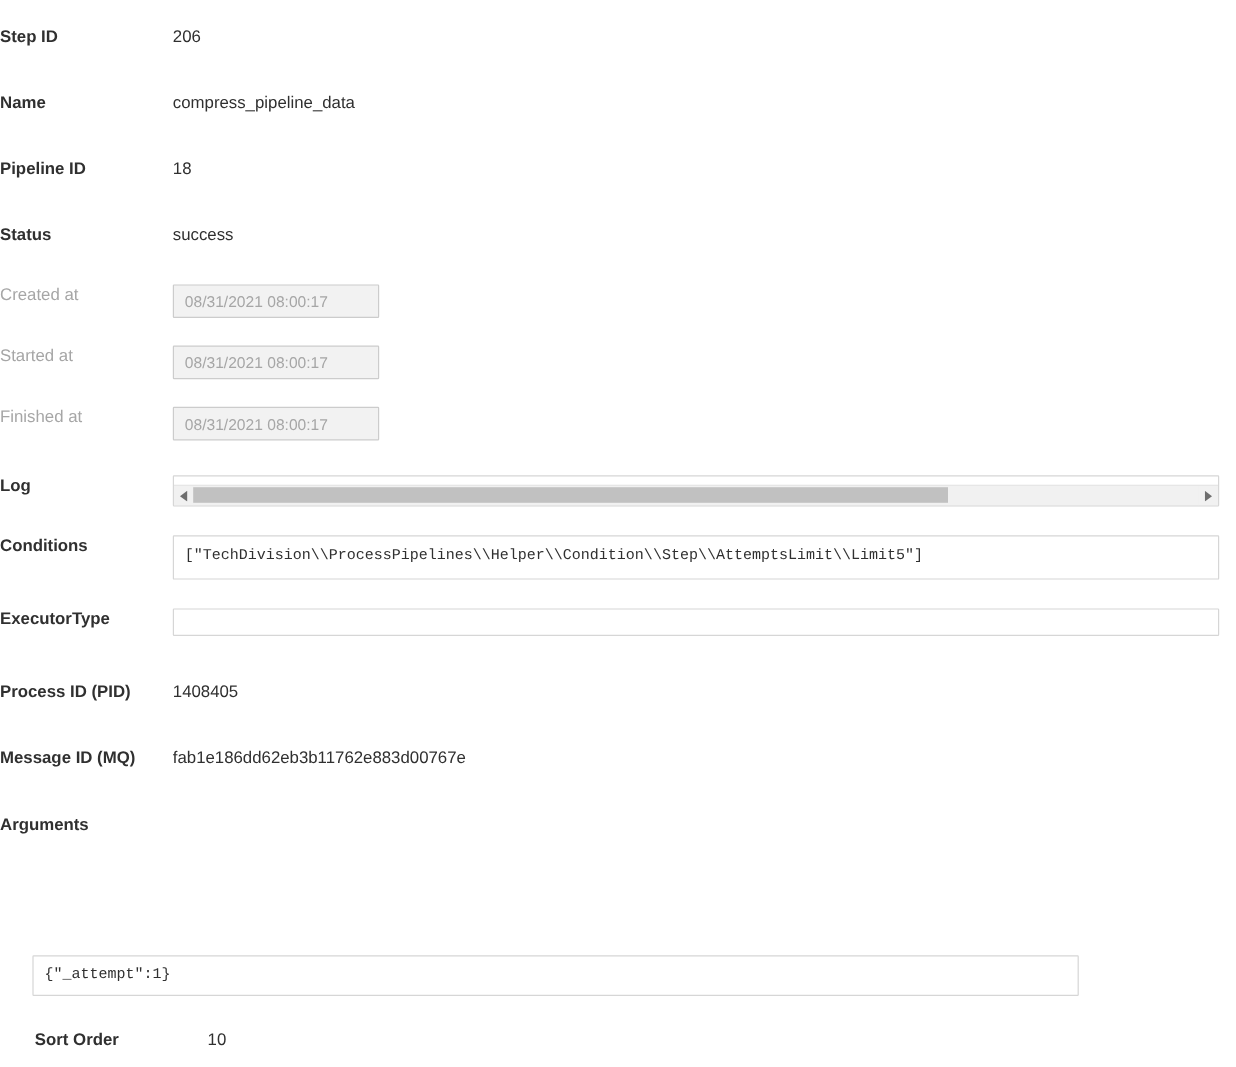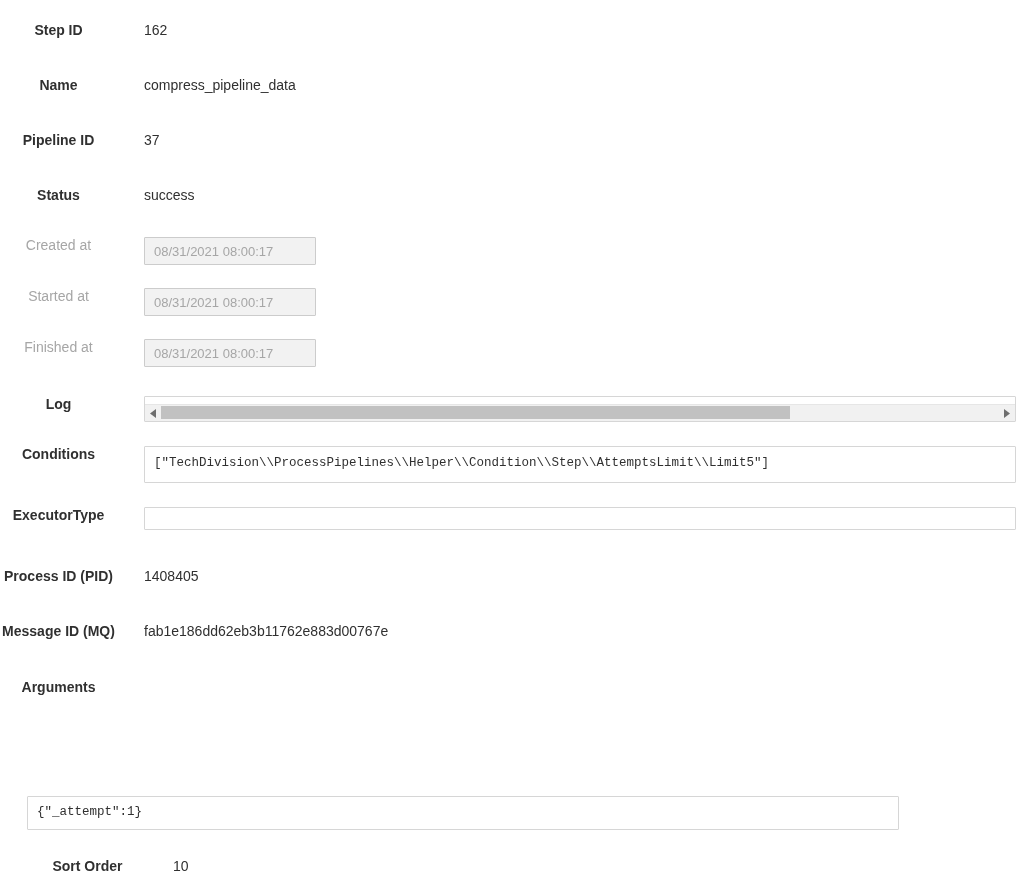--- a/index.html
+++ b/index.html
@@ -20,21 +20,21 @@
     width: 1030px;
   }
   .row {
     display: flex;
     align-items: flex-start;
     width: 100%;
   }
   .label {
     width: 117px;
     flex: 0 0 117px;
-    text-align: center;
+    text-align: left;
     font-weight: bold;
     font-size: 14px;
     color: #303030;
     line-height: 17px;
   }
   .label.muted {
     color: #a6a6a6;
     font-weight: normal;
   }
   .control {
@@ -157,35 +157,35 @@
   .textbox.args { height: 34px; padding-top: 8px; }
 </style>
 </head>
 <body>
 
 <div class="form">
 
   <div class="row r-stepid">
     <div class="label">Step ID</div>
     <div class="control">
-      <span class="static-value">162</span>
+      <span class="static-value">206</span>
     </div>
   </div>
 
   <div class="row r-name">
     <div class="label">Name</div>
     <div class="control">
       <span class="static-value">compress_pipeline_data</span>
     </div>
   </div>
 
   <div class="row r-pipeline">
     <div class="label">Pipeline ID</div>
     <div class="control">
-      <span class="static-value">37</span>
+      <span class="static-value">18</span>
     </div>
   </div>
 
   <div class="row r-status">
     <div class="label">Status</div>
     <div class="control">
       <span class="static-value">success</span>
     </div>
   </div>
 

